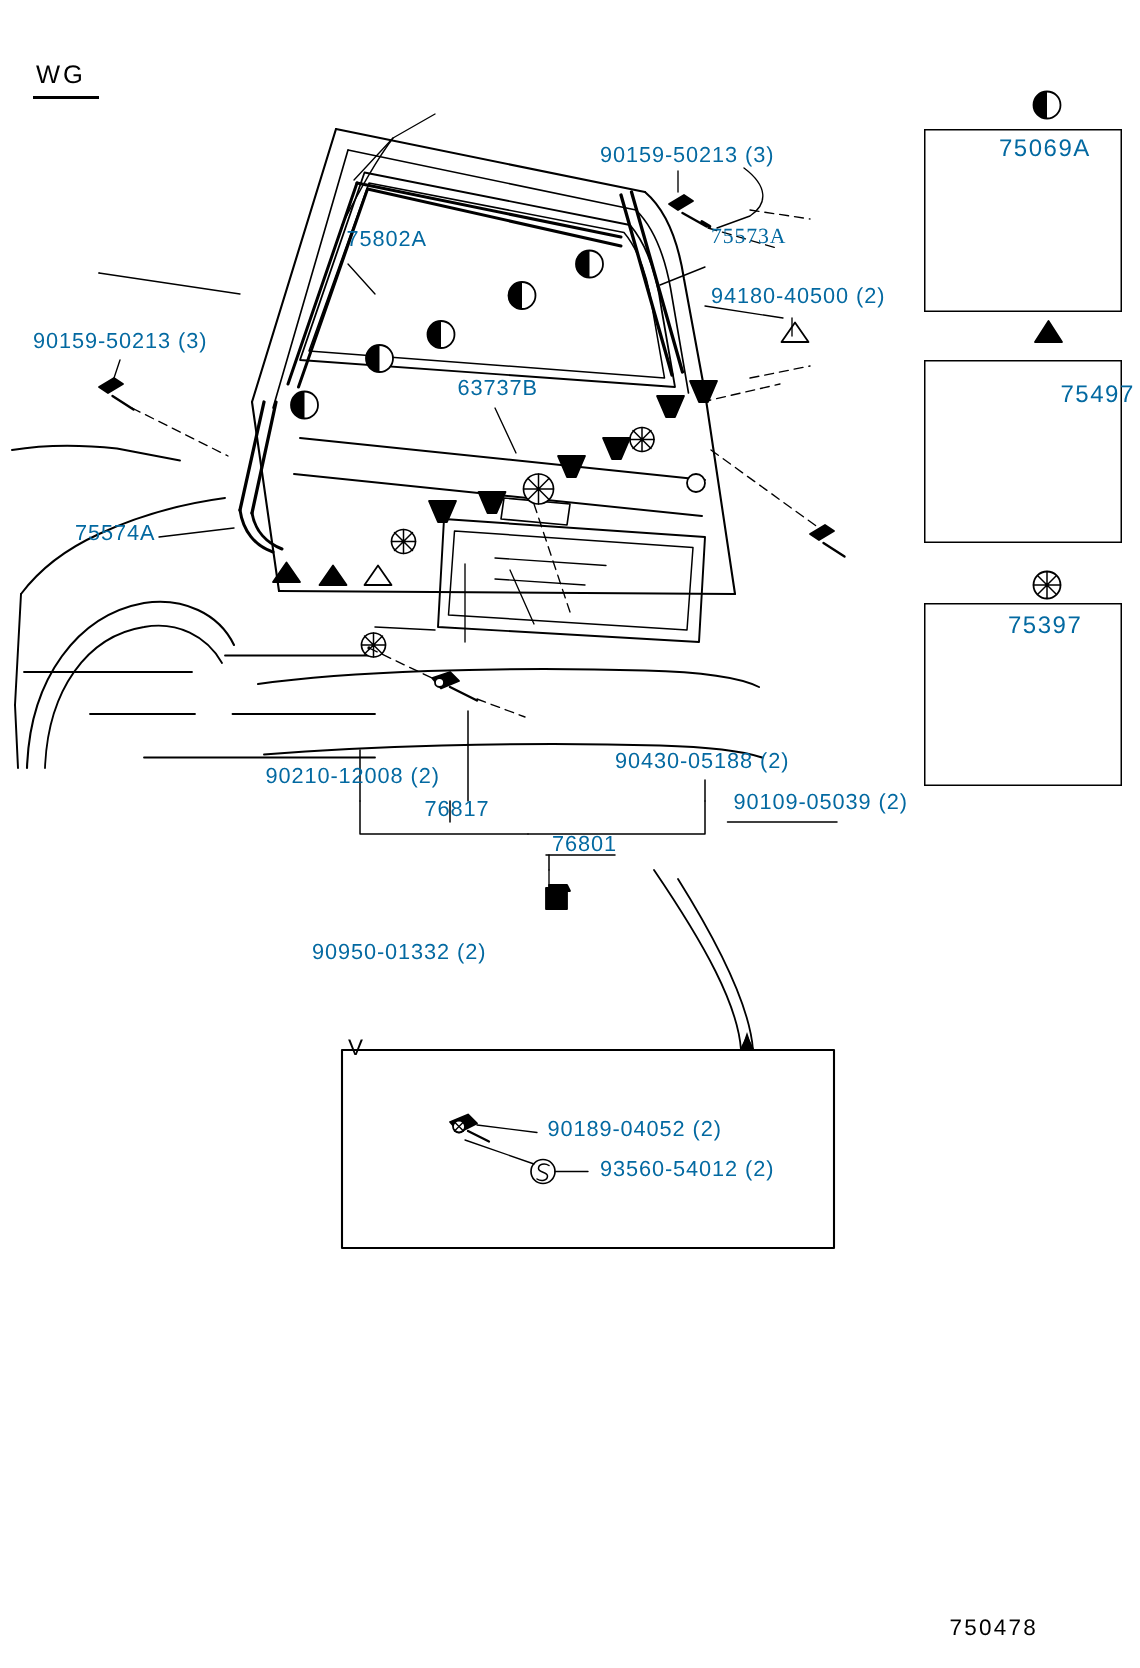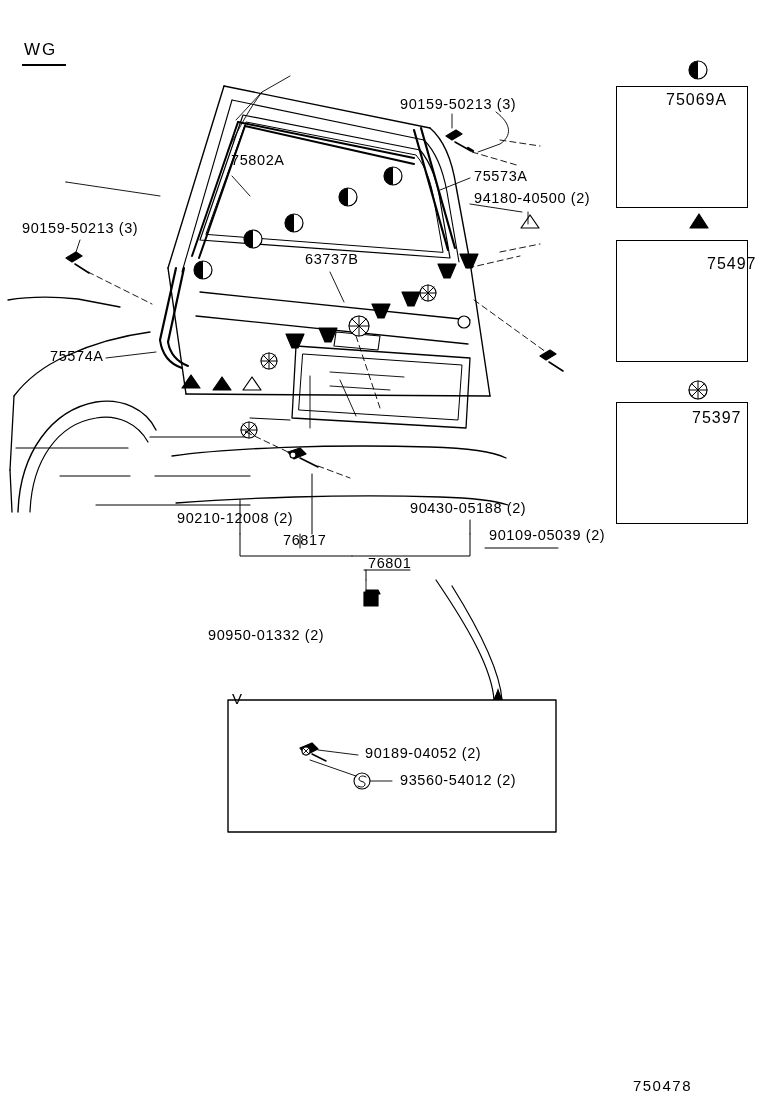--- a/index.html
+++ b/index.html
@@ -19,21 +19,21 @@
     position: absolute;
     left: 0; top: 0;
     width: 716px;
     height: 1112px;
   }
   .lbl {
     position: absolute;
     font-family: "Liberation Sans", sans-serif;
     font-size: 14.5px;
     letter-spacing: 0.6px;
-    color: #000000;
+    color: #0369a1;
     white-space: nowrap;
     line-height: 1;
   }
   .lbl-box {
     font-size: 16px;
     letter-spacing: 1px;
   }
   .wg-label {
     position: absolute;
     left: 24px;
@@ -321,27 +321,27 @@
       </g>
     </g>
   </svg>
 
   <div class="inset" style="left:616px; top:86px; width:130px; height:120px;"></div>
   <div class="inset" style="left:616px; top:240px; width:130px; height:120px;"></div>
   <div class="inset" style="left:616px; top:402px; width:130px; height:120px;"></div>
 
   <div class="lbl lbl-box" style="left:666px; top:92px;">75069A</div>
   <div class="lbl lbl-box" style="left:672px; top:256px;margin-left:35px;">75497</div>
-  <div class="lbl lbl-box" style="left:672px; top:410px;margin-left:20px;">75397</div>
+  <div class="lbl lbl-box" style="left:672px; top:410px;">75397</div>
 
   <div class="v-mark" style="left:232px; top:690px;">V</div>
 
   <div class="lbl" style="left:400px; top:97px;">90159-50213 (3)</div>
   <div class="lbl" style="left:231px; top:153px;">75802A</div>
-  <div class="lbl" style="left:474px; top:169px;">75573A</div>
+  <div class="lbl" style="left:474px; top:151px;font-family:Liberation Serif, serif;">75573A</div>
   <div class="lbl" style="left:474px; top:191px;">94180-40500 (2)</div>
   <div class="lbl" style="left:22px;  top:221px;">90159-50213 (3)</div>
   <div class="lbl" style="left:305px; top:252px;">63737B</div>
   <div class="lbl" style="left:50px;  top:349px;">75574A</div>
   <div class="lbl" style="left:177px; top:511px;">90210-12008 (2)</div>
   <div class="lbl" style="left:283px; top:533px;">76817</div>
   <div class="lbl" style="left:410px; top:501px;">90430-05188 (2)</div>
   <div class="lbl" style="left:489px; top:528px;">90109-05039 (2)</div>
   <div class="lbl" style="left:368px; top:556px;">76801</div>
   <div class="lbl" style="left:208px; top:628px;">90950-01332 (2)</div>

